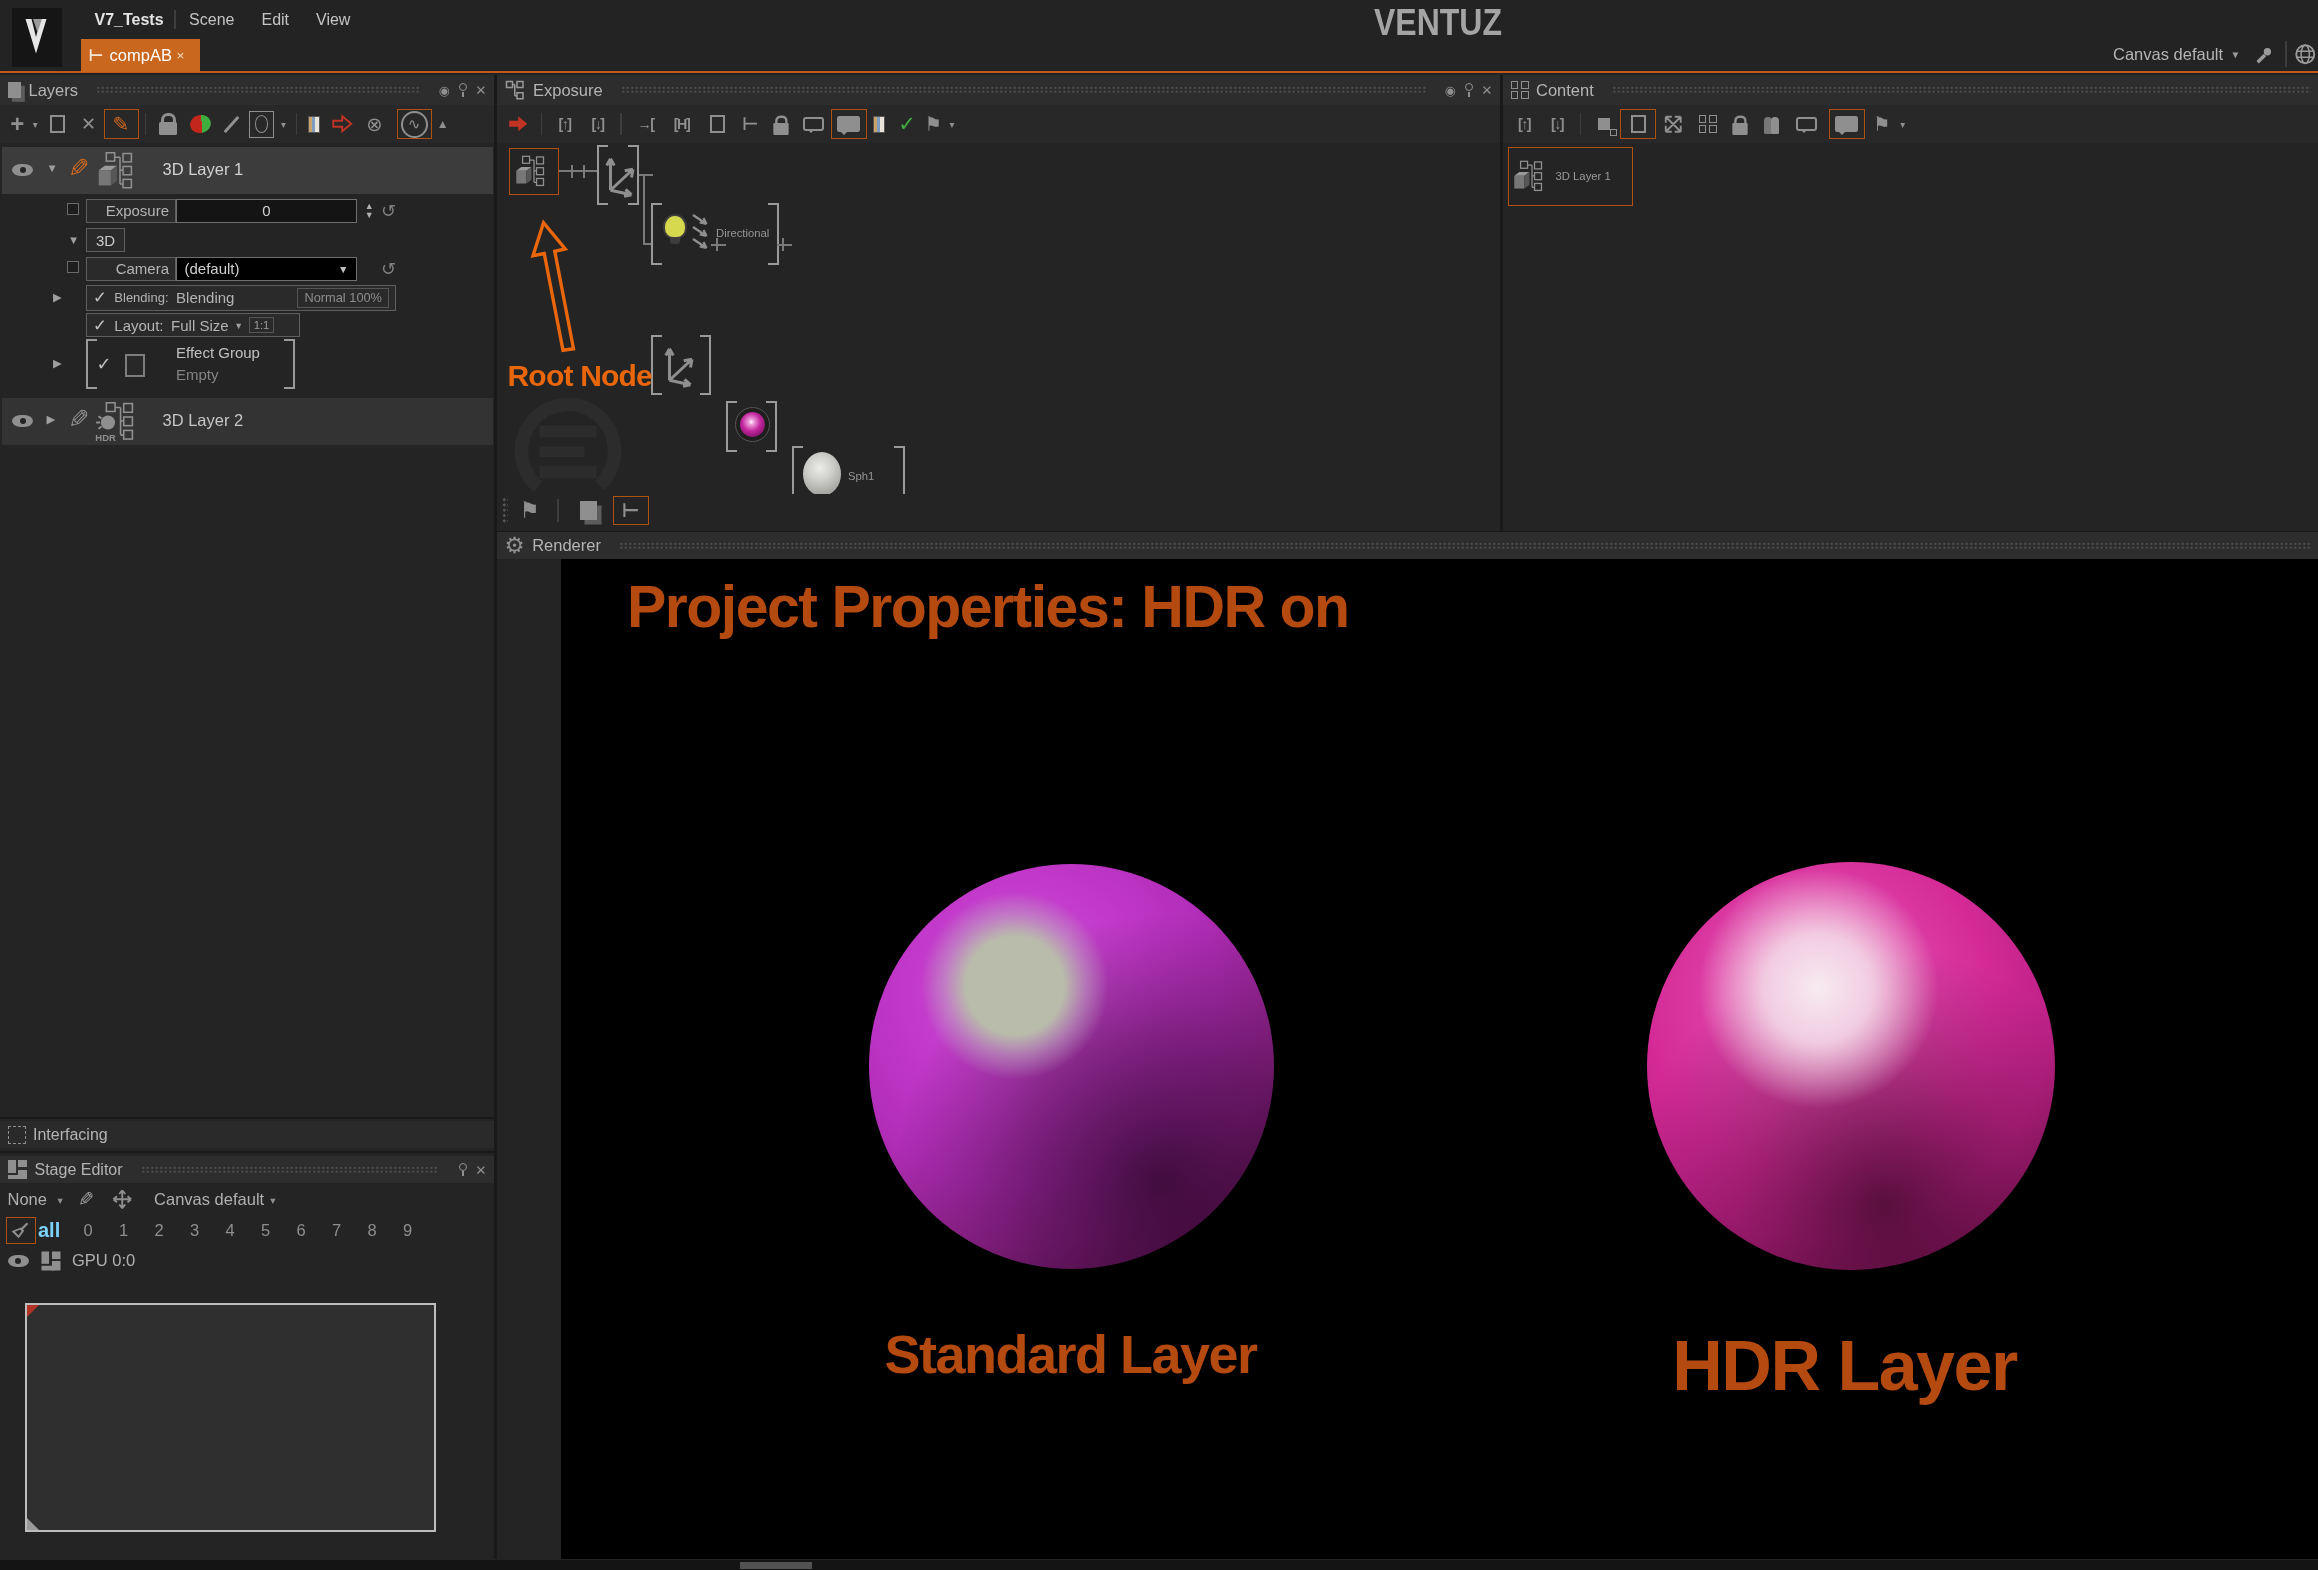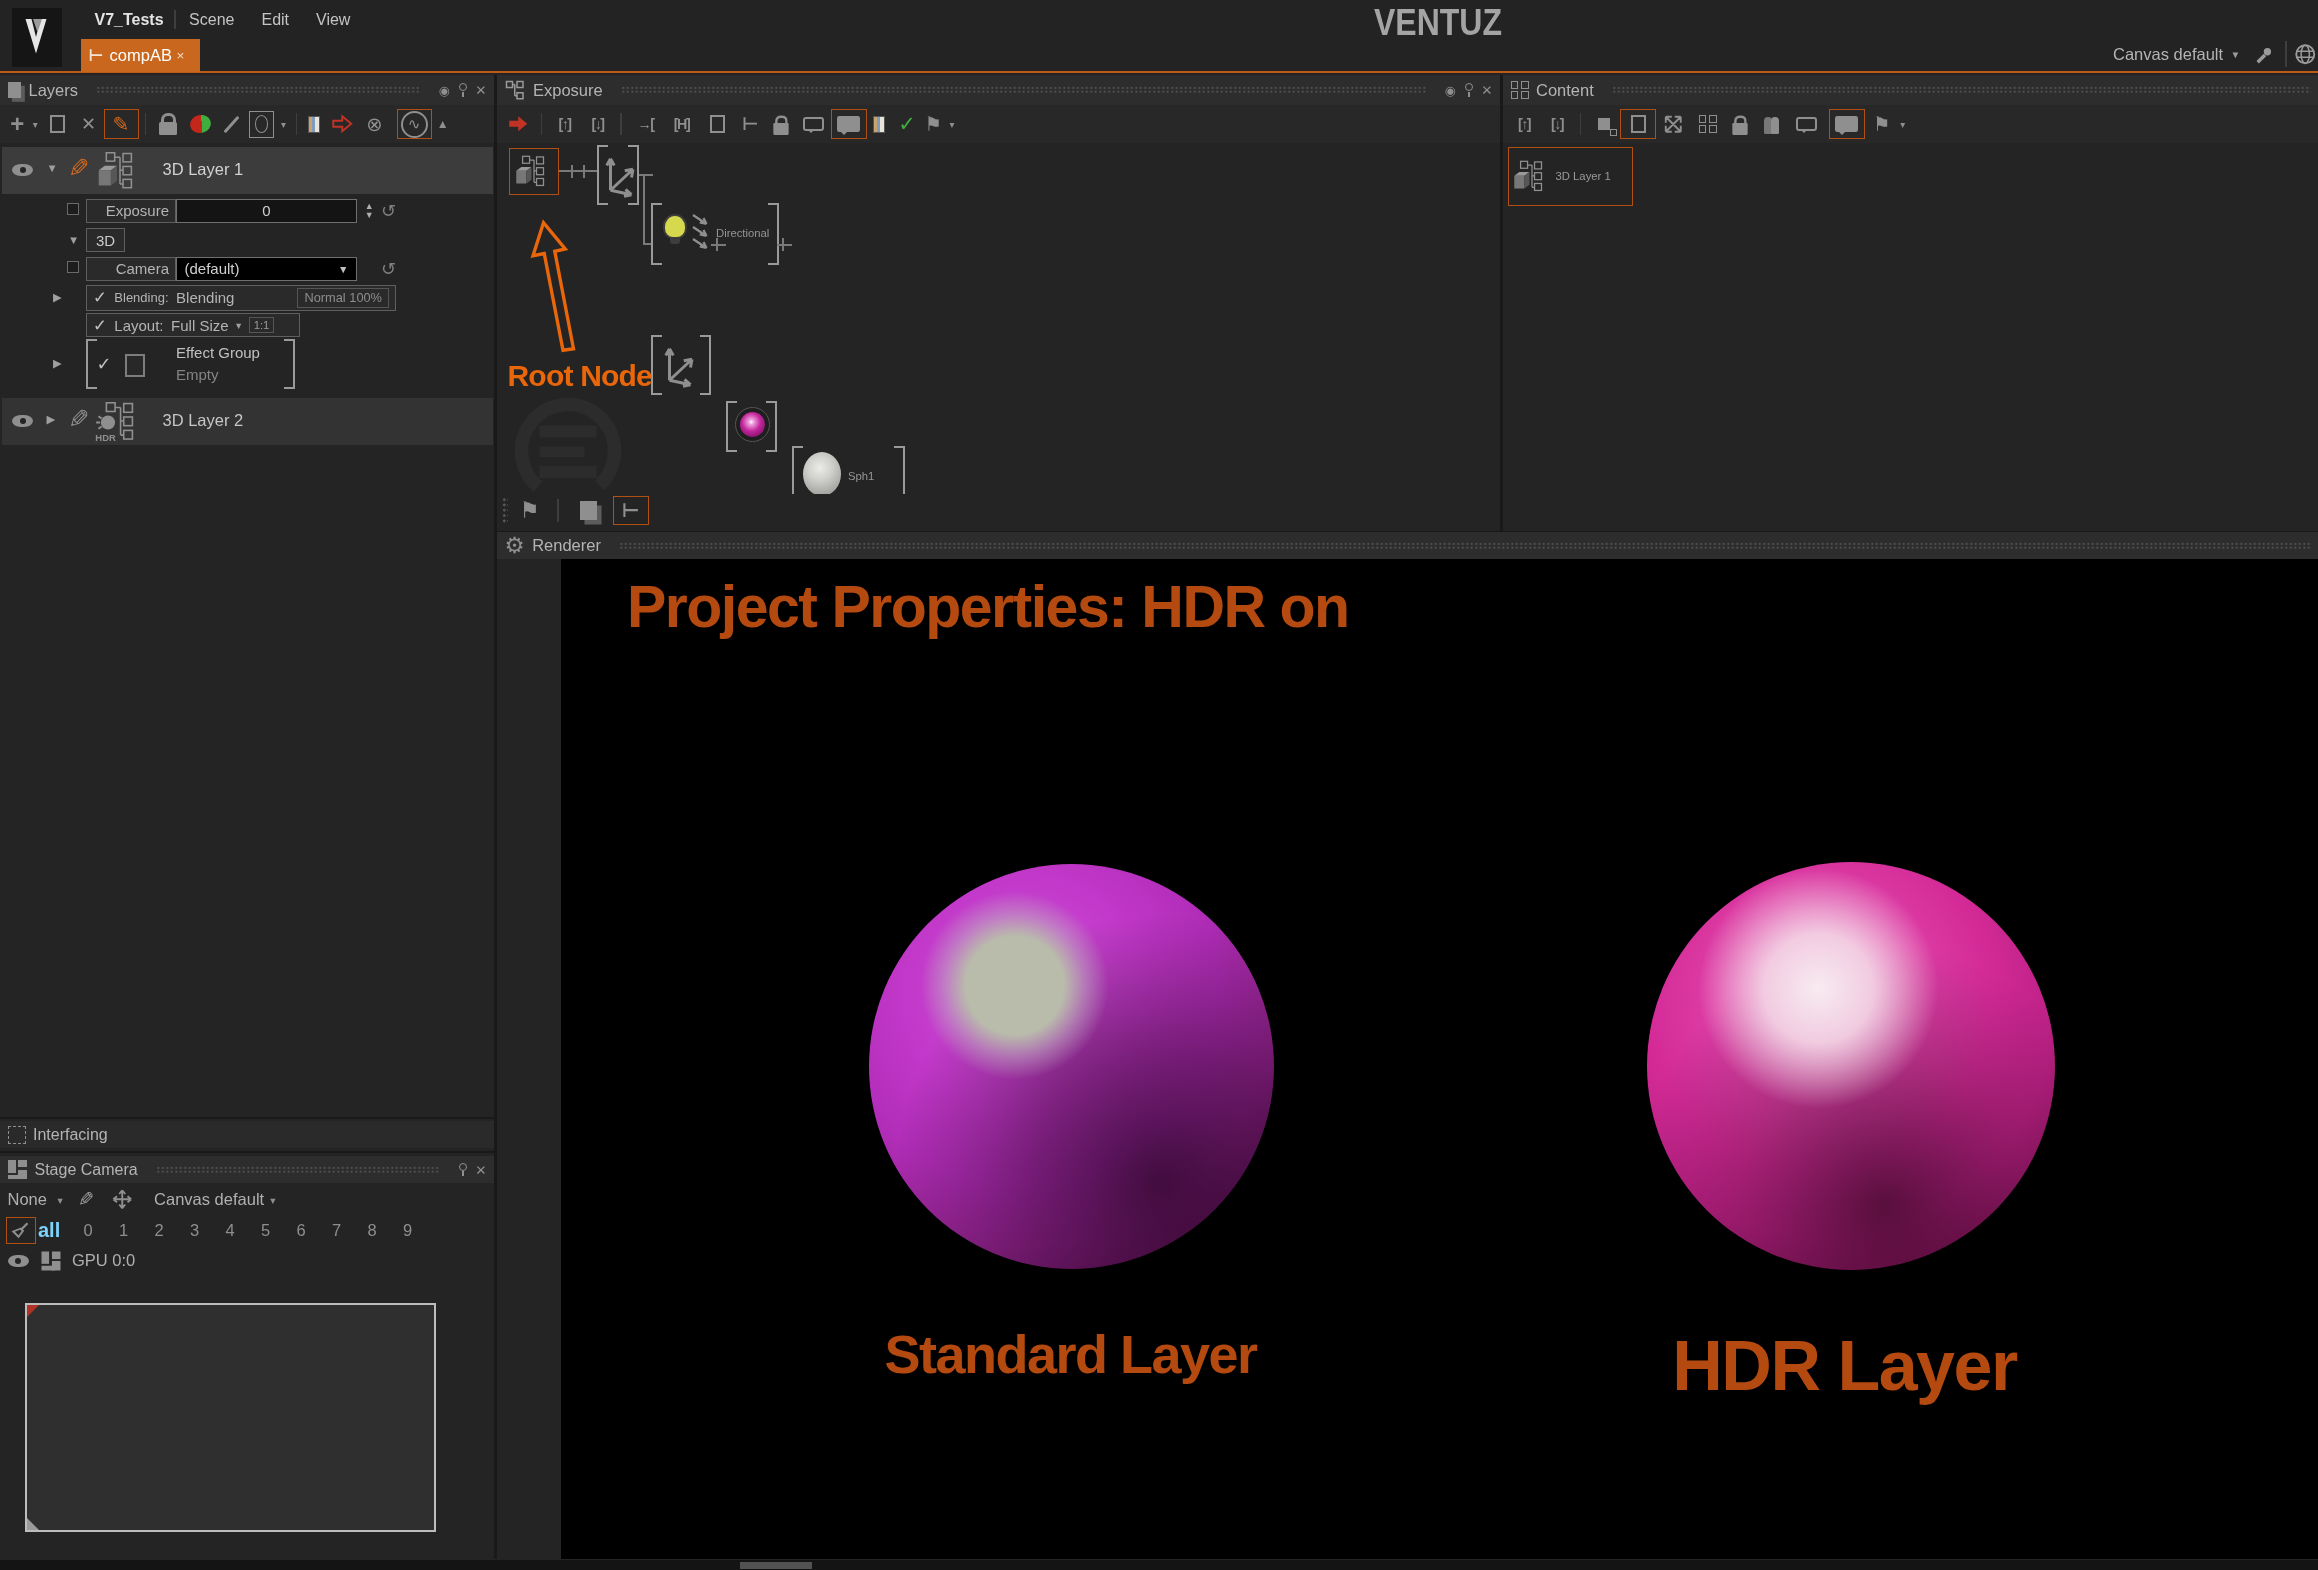--- a/index.html
+++ b/index.html
@@ -483,21 +483,21 @@
   <span>Interfacing</span>
 </div>
 <div class="abs" style="left:0;top:1151px;width:494px;height:1.5px;background:#191919;"></div>
 <div class="abs phdr" style="left:0;top:1156px;width:494px;height:27px;font-size:16px;">
   <span class="i-mosaic">
     <i style="left:0;top:0;width:8.3px;height:12.8px;"></i>
     <i style="left:10.5px;top:0;width:9px;height:7.5px;"></i>
     <i style="left:0;top:15px;width:13.5px;height:4.5px;"></i>
     <i style="left:10.5px;top:9.8px;width:9px;height:9.8px;"></i>
   </span>
-  <span>Stage Camera</span>
+  <span>Stage Editor</span>
   <span class="dots"></span>
   <span class="i-pin"></span>
   <span style="font-size:13.5px;color:var(--icon);">✕</span>
 </div>
 
 <div class="abs flex" style="left:7.5px;top:1186px;height:27px;gap:10.5px;">
   <span style="font-size:16.5px;color:#b0b0b0;">None</span>
   <span style="font-size:10.5px;color:#8f8f8f;">▾</span>
   <span style="font-size:19.5px;color:#9f9f9f;transform:scaleX(-1);margin-left:4.5px;">✎</span>
   <svg width="22.5" height="22.5" viewBox="0 0 30 30" style="margin-left:6px;">

